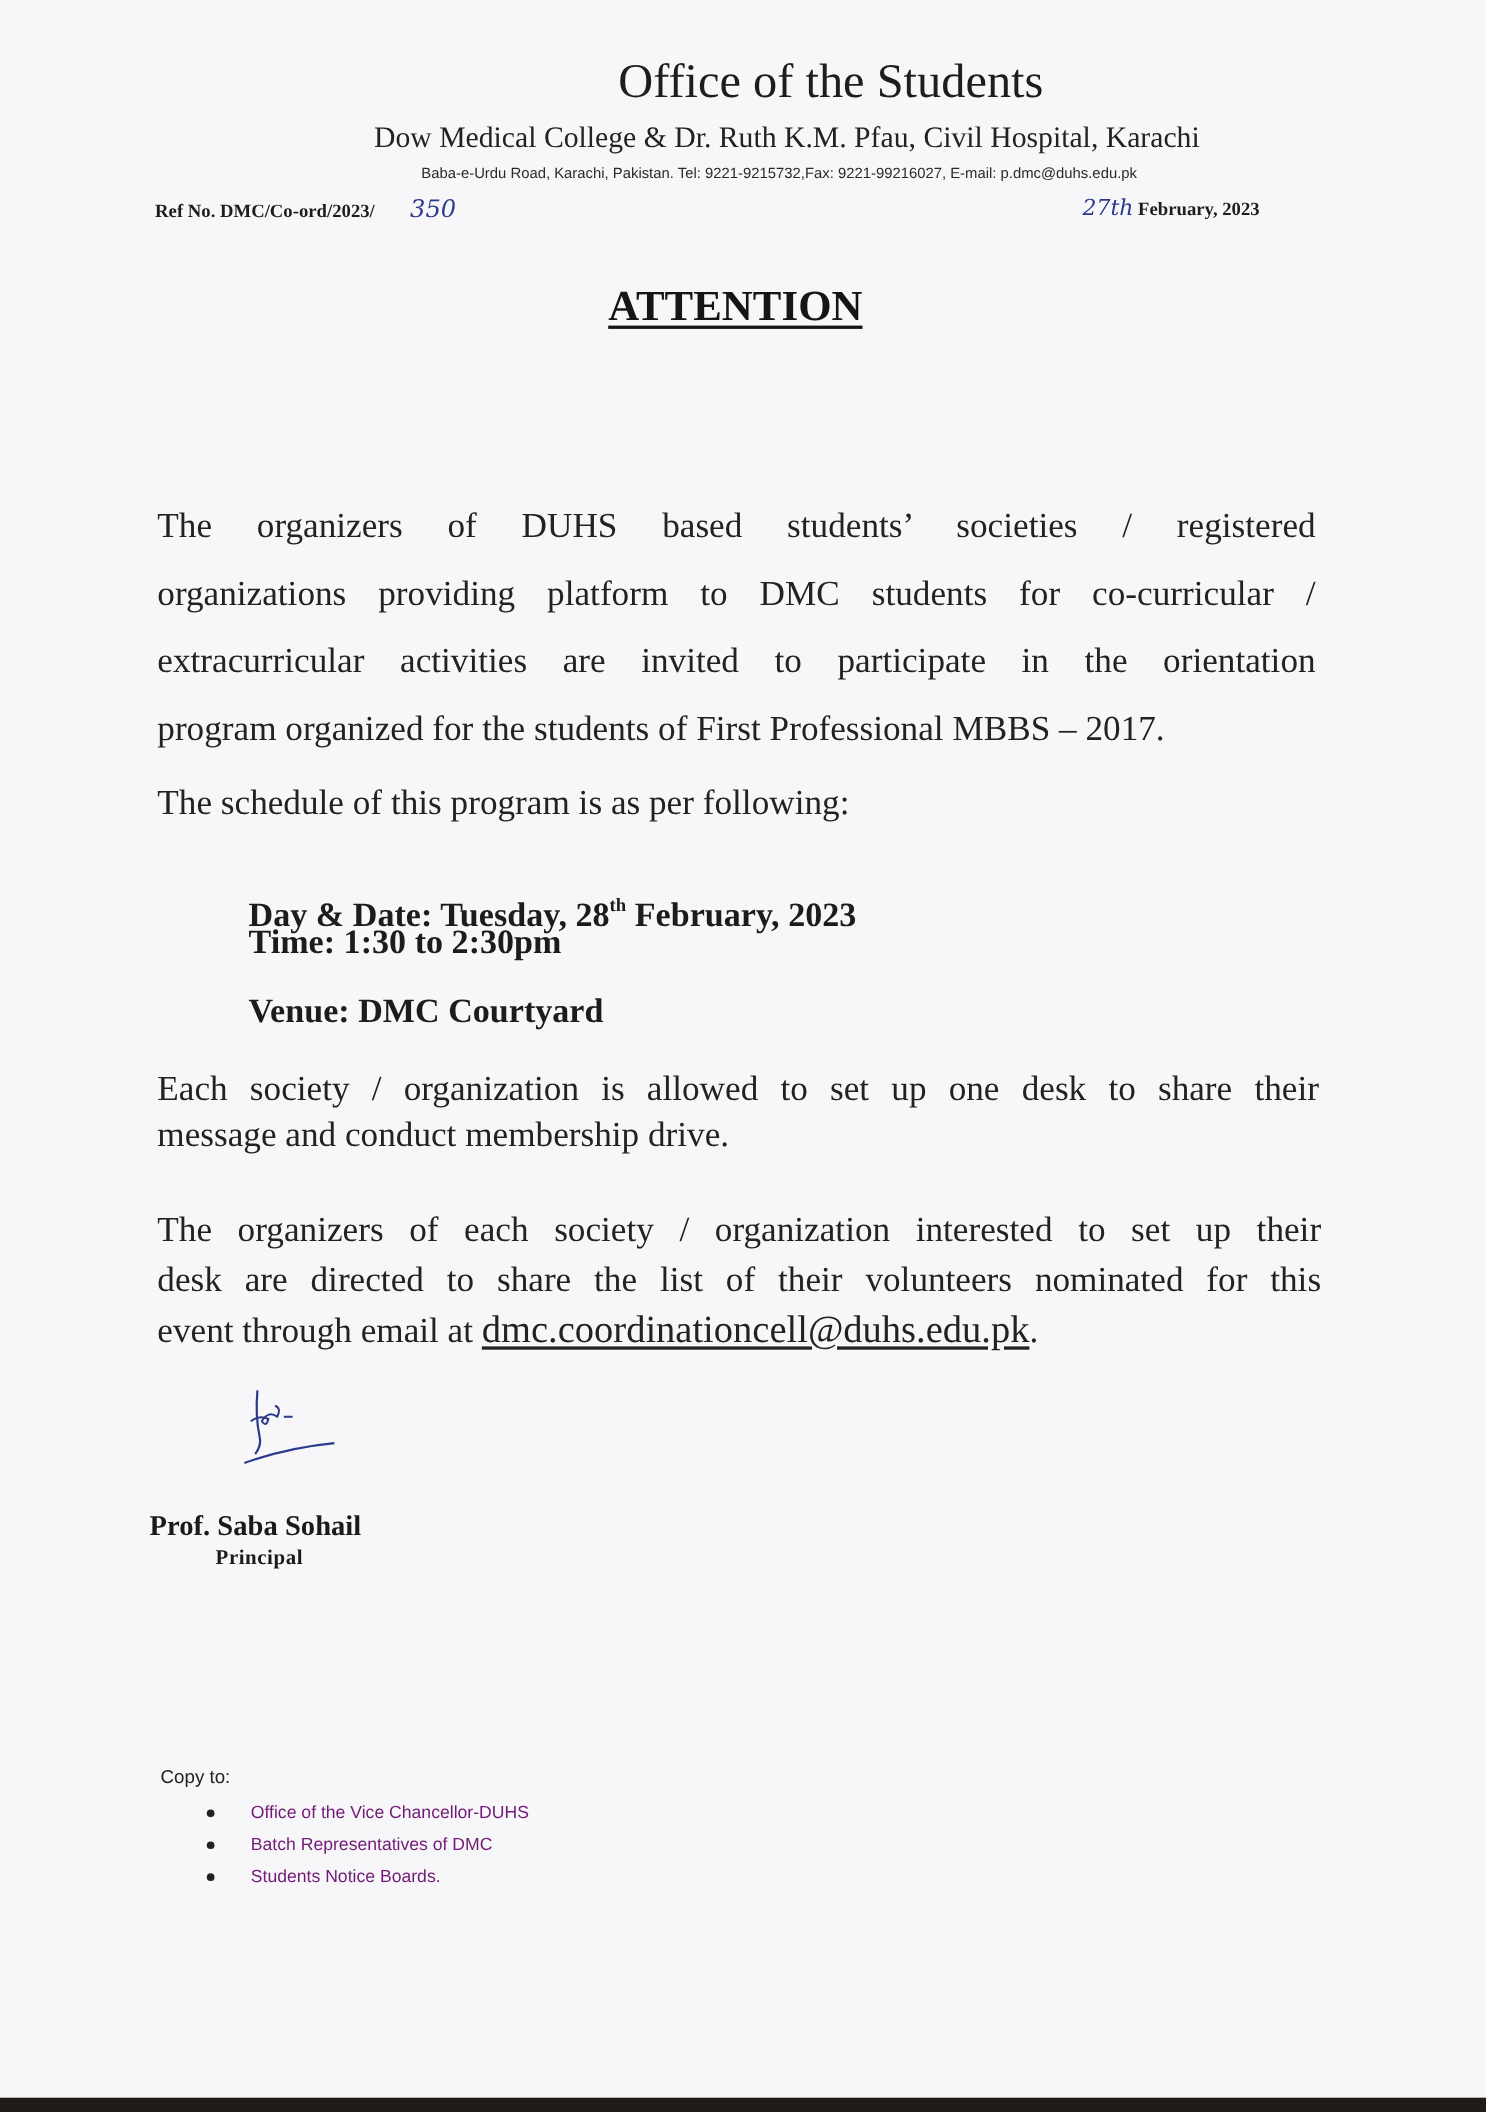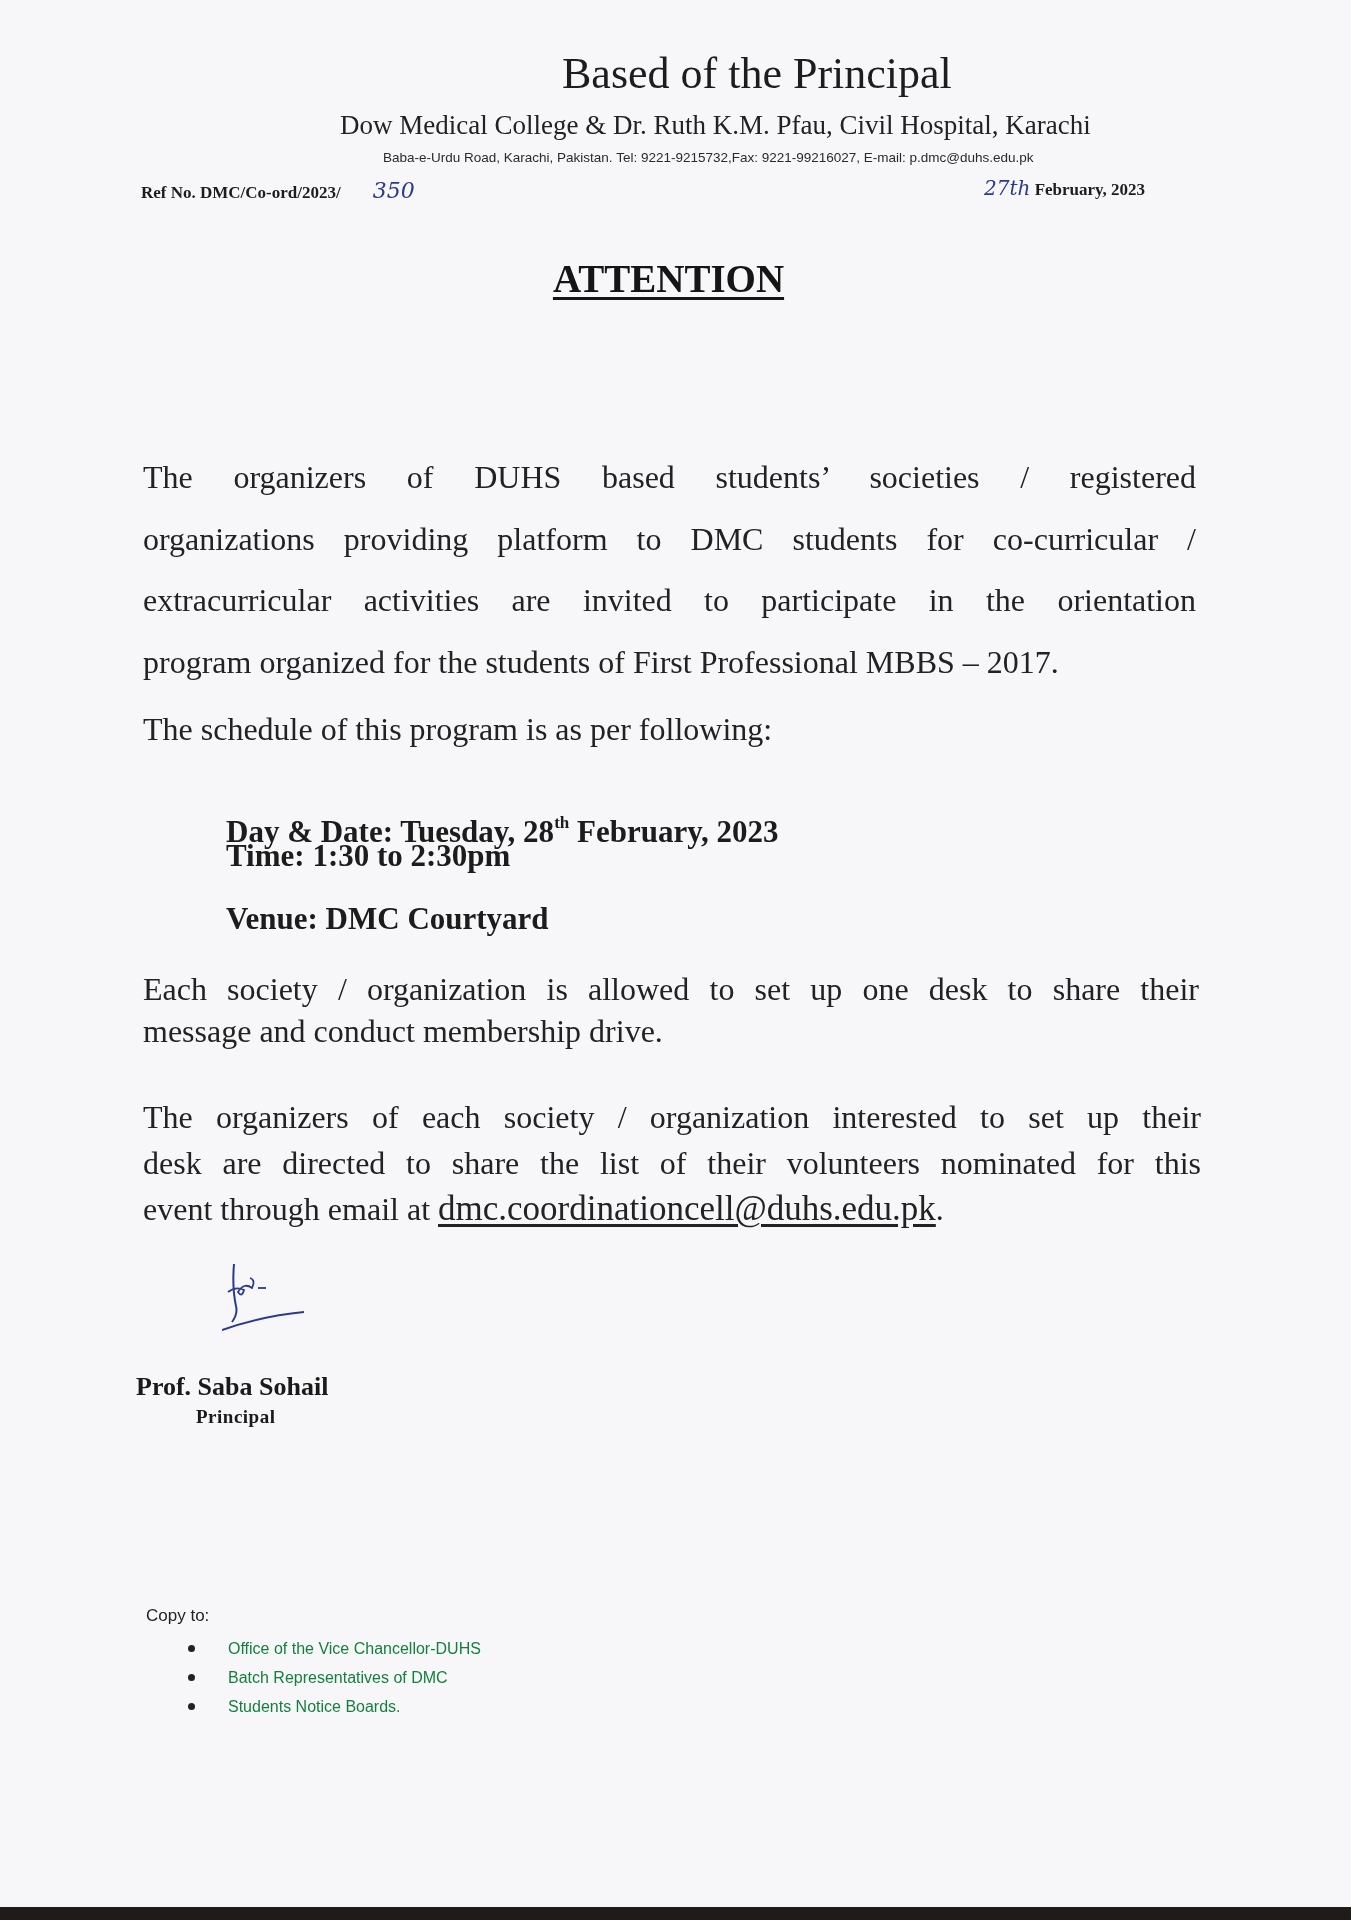--- a/index.html
+++ b/index.html
@@ -112,34 +112,34 @@
     left: 196px; top: 1406px; font-size: 19px; font-weight: bold; color: #1a1a1a; white-space: nowrap;
     letter-spacing: 0.5px;
   }
 
   .copy-to {
     left: 146px; top: 1606px;
     font-family: "Liberation Sans", sans-serif; font-size: 17px; color: #222;
   }
   .copy-list {
     left: 188px; top: 1634px; list-style: none;
-    font-family: "Liberation Sans", sans-serif; font-size: 16px; color: #15803d;
+    font-family: "Liberation Sans", sans-serif; font-size: 16px; color: #701a75;
   }
   .copy-list li { position: relative; padding-left: 40px; height: 29px; line-height: 29px; white-space: nowrap; }
   .copy-list li .bullet {
     position: absolute; left: 0; top: 11px; width: 7px; height: 7px; border-radius: 50%; background: #222;
   }
 </style>
 </head>
 <body>
 
 <div class="page">
 
 
-  <div class="abs office-title">Based of the Principal</div>
+  <div class="abs office-title">Office of the Students</div>
   <div class="abs college-line">Dow Medical College &amp; Dr. Ruth K.M. Pfau, Civil Hospital, Karachi</div>
   <div class="abs address-line">Baba-e-Urdu Road, Karachi, Pakistan. Tel: 9221-9215732,Fax: 9221-99216027, E-mail: p.dmc@duhs.edu.pk</div>
 
   <div class="abs ref-line">
     <span>Ref No. DMC/Co-ord/2023/</span><span class="ref-hand">350</span>
   </div>
 
   <div class="abs date-line">
     <span class="date-hand">27th</span><span> February, 2023</span>
   </div>

